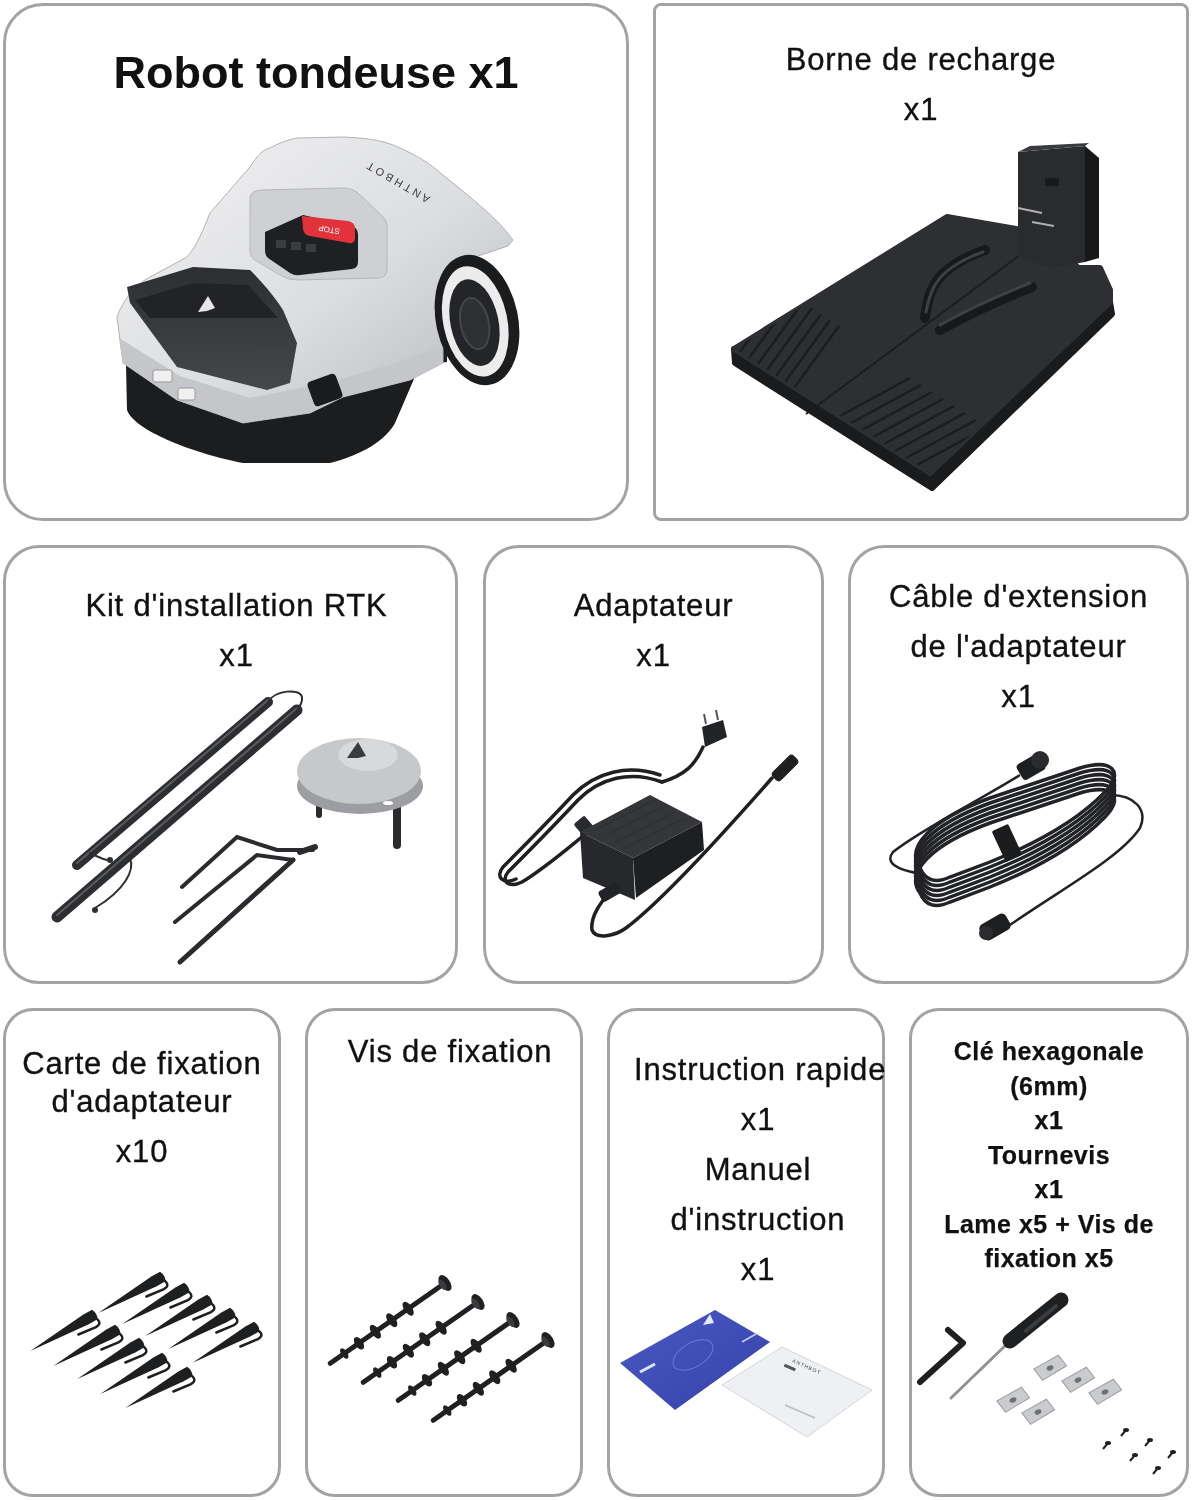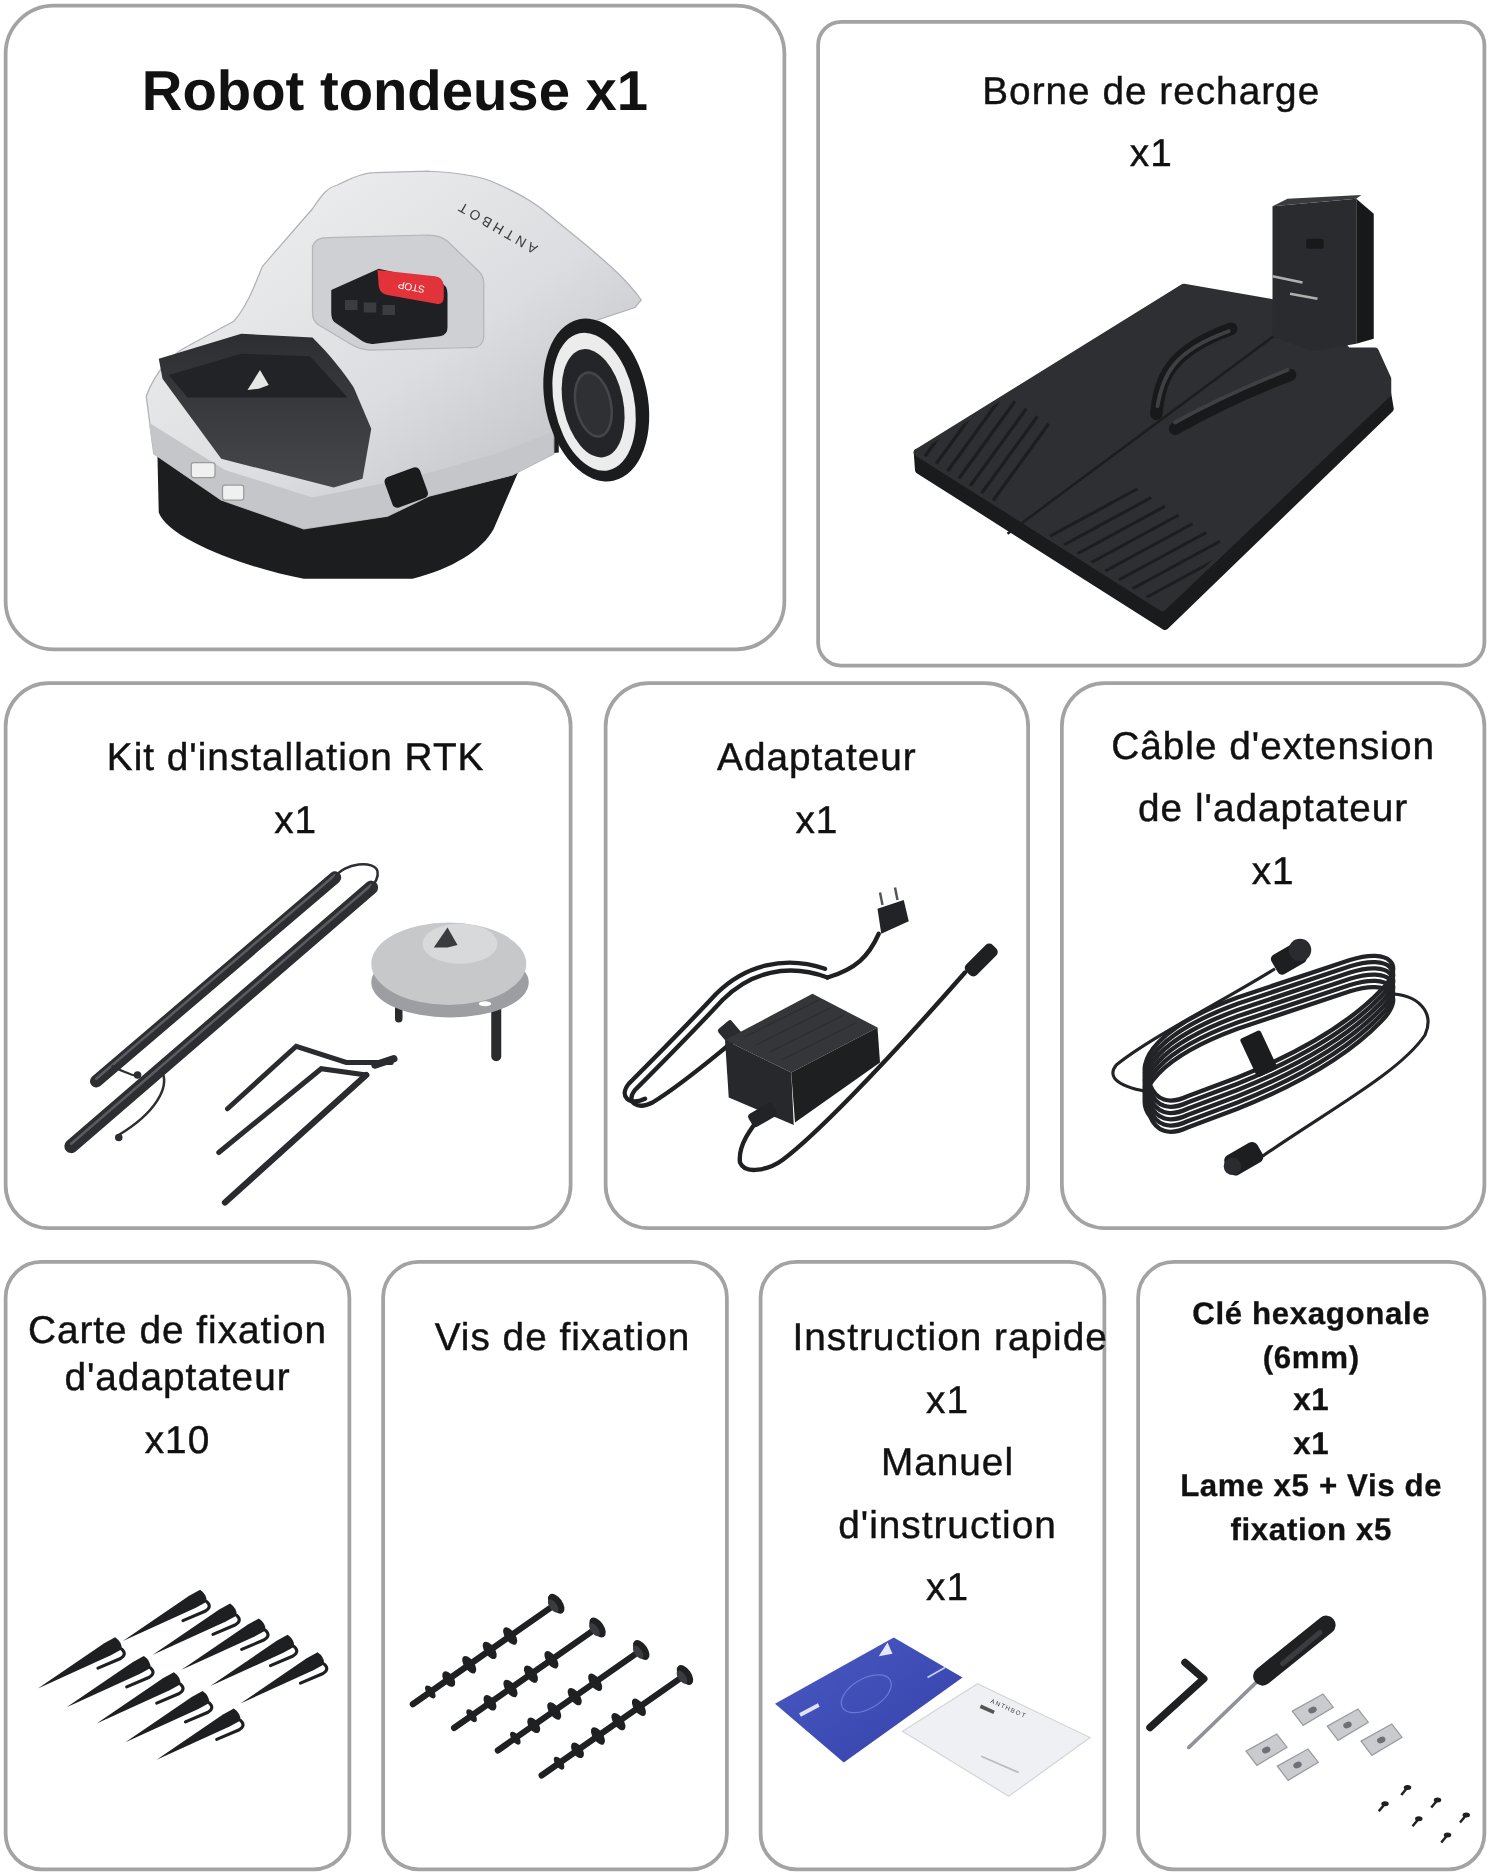--- a/index.html
+++ b/index.html
@@ -19,21 +19,21 @@
     -webkit-text-stroke:0.35px #111;
     white-space:nowrap;
   }
   .title span { display:block; }
   .t-big { font-size:45px; font-weight:bold; letter-spacing:0; line-height:54px; -webkit-text-stroke:0; }
   .t-small { font-size:25px; letter-spacing:0.5px; line-height:34.5px;font-weight:bold; -webkit-text-stroke:0.25px #111; }
   .t-tight { line-height:38px; }
   .qty-gap { margin-top:12px; }
 
   #card-1 { left:3px;   top:3px;    width:626px; height:518px; border-radius:40px; }
-  #card-2 { left:653px; top:3px;    width:536px; height:518px; border-radius:20px;margin-top:13px; }
+  #card-2 { left:653px; top:3px;    width:536px; height:518px; border-radius:8px; }
   #card-3 { left:3px;   top:545px;  width:455px; height:439px; border-radius:36px; }
   #card-4 { left:483px; top:545px;  width:341px; height:439px; border-radius:36px; }
   #card-5 { left:848px; top:545px;  width:341px; height:439px; border-radius:36px; }
   #card-6 { left:3px;   top:1008px; width:278px; height:489px; border-radius:30px; }
   #card-7 { left:305px; top:1008px; width:278px; height:489px; border-radius:30px; }
   #card-8 { left:607px; top:1008px; width:278px; height:489px; border-radius:30px; }
   #card-9 { left:909px; top:1008px; width:280px; height:489px; border-radius:30px; }
 </style>
 </head>
 <body>
@@ -257,21 +257,21 @@
       <use href="#peg" transform="translate(95,1315) rotate(151)"></use>
       <use href="#peg" transform="translate(118,1330) rotate(151)"></use>
       <use href="#peg" transform="translate(142,1343) rotate(151)"></use>
       <use href="#peg" transform="translate(165,1358) rotate(151)"></use>
       <use href="#peg" transform="translate(190,1372) rotate(151)"></use>
     </g>
   </svg>
 </div>
 
 <div class="card" id="card-7">
-  <div class="title" style="top:34px;margin-left:12px;">
+  <div class="title" style="top:16px;margin-left:12px;">
     <span>Vis de fixation</span>
   </div>
   <svg width="278" height="489" viewBox="305 1008 278 489">
     <defs>
       <g id="screw">
         <line x1="0" y1="0" x2="140" y2="0" stroke="#1f2022" stroke-width="5" stroke-linecap="round"></line>
         <ellipse cx="0" cy="0" rx="5" ry="9" fill="#1f2022"></ellipse>
         <ellipse cx="3" cy="0" rx="3" ry="6" fill="#3a3b3f"></ellipse>
         <ellipse cx="45" cy="0" rx="4" ry="8" fill="#1f2022"></ellipse>
         <ellipse cx="65" cy="0" rx="4" ry="8" fill="#1f2022"></ellipse>
@@ -318,20 +318,21 @@
       <line x1="785" y1="1405" x2="815" y2="1418" stroke="#b9bcc1" stroke-width="1.5"></line>
     </g>
   </svg>
 </div>
 
 <div class="card" id="card-9">
   <div class="title t-small" style="top:23px;">
     <span>Clé hexagonale</span>
     <span>(6mm)</span>
     <span>x1</span>
+    <span>Tournevis</span>
     <span>x1</span>
     <span>Lame x5 + Vis de</span>
     <span>fixation x5</span>
   </div>
   <svg width="280" height="489" viewBox="909 1008 280 489">
     <defs>
       <g id="blade">
         <polygon points="-15,-6 13,-8 16,5 -12,8" fill="#c9cbce" stroke="#9a9da1" stroke-width="1"></polygon>
         <ellipse cx="0" cy="0" rx="3.5" ry="2.5" fill="#6d7074"></ellipse>
       </g>

